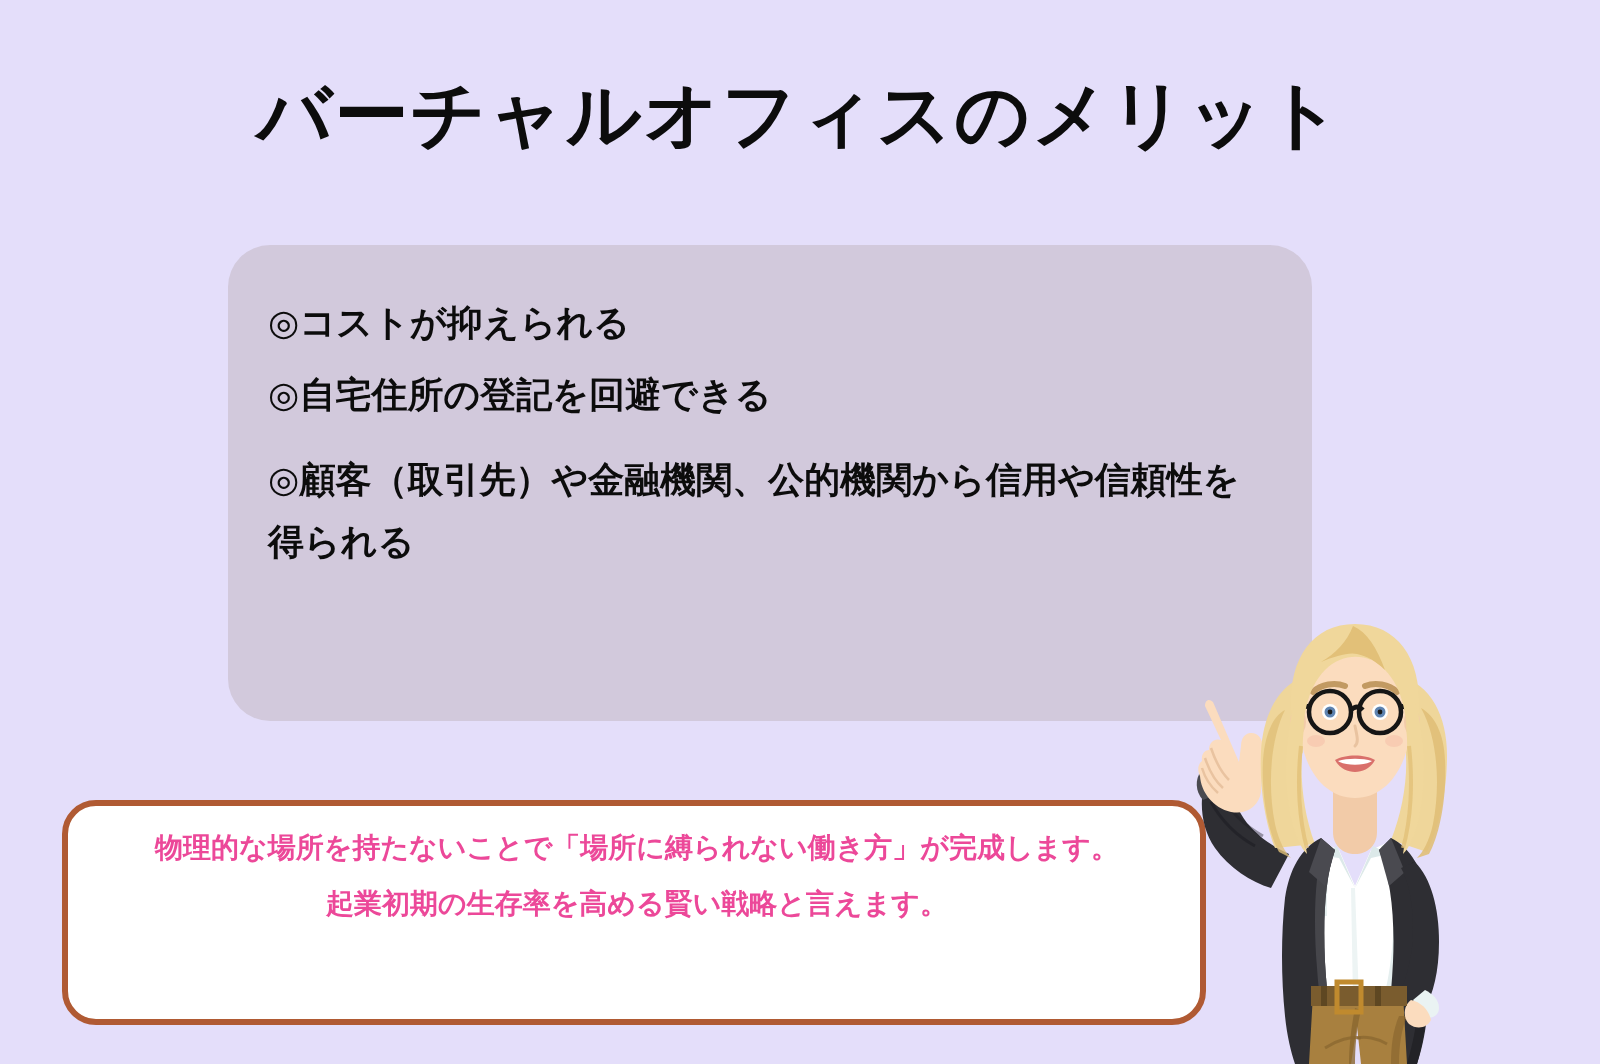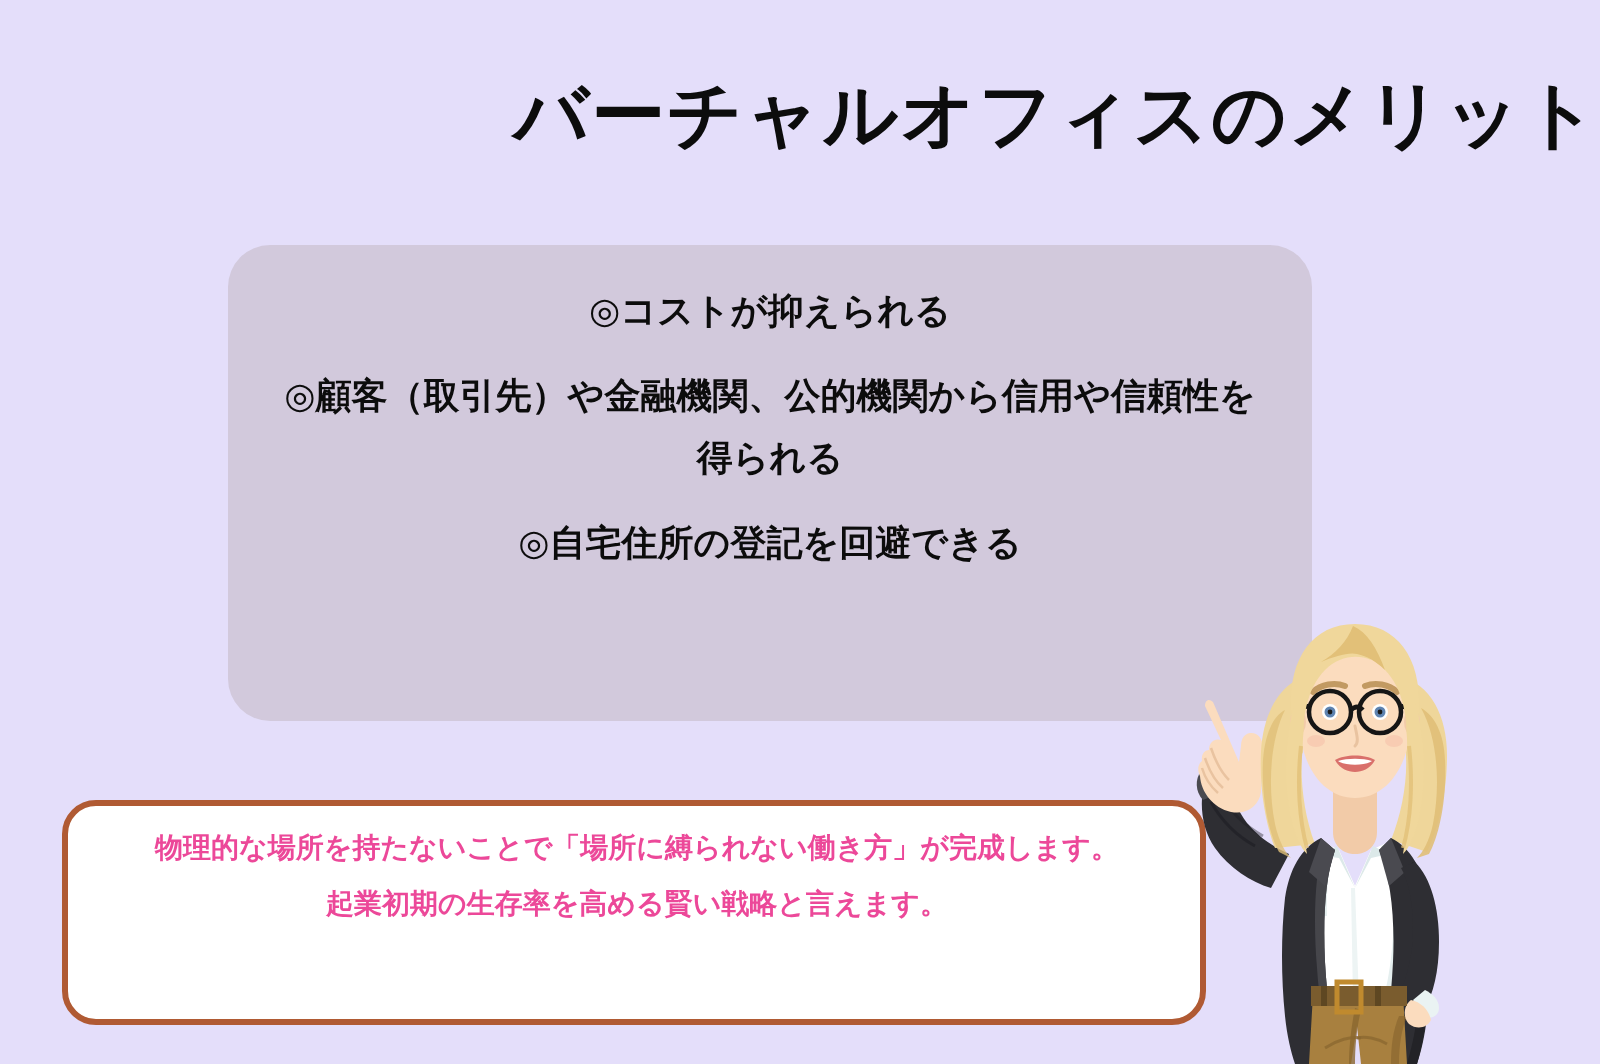--- a/index.html
+++ b/index.html
@@ -20,21 +20,21 @@
     background: #E4DEFA;
     overflow: hidden;
   }
 
   
   #page-title {
     position: absolute;
     left: 0;
     top: 74px;
     width: 1600px;
-    text-align: right;
+    text-align: center;
     font-size: 74px;
     font-weight: 700;
     letter-spacing: 2px;
     color: #0C0C0C;
     line-height: 1.1;
     white-space: nowrap;
   }
 
   
   #merits-card {
@@ -42,23 +42,22 @@
     left: 228px;
     top: 245px;
     width: 1084px;
     height: 476px;
     background: #D2C9DC;
     border-radius: 42px;
   }
   #merits-list {
     position: absolute;
     left: 40px;
-    top: 48px;
+    top: 60px;
     width: 1004px;
-    text-align: center;
   }
   .merit-line {
     font-size: 36px;
     font-weight: 700;
     color: #0C0C0C;
     line-height: 1.0;
     margin-bottom: 36px;
     white-space: nowrap;
   }
   .merit-line.wrapline {
@@ -109,22 +108,22 @@
 </head>
 <body>
 
 <div id="slide">
 
   <div id="page-title">バーチャルオフィスのメリット</div>
 
   <div id="merits-card">
     <div id="merits-list">
       <div class="merit-line">◎コストが抑えられる</div>
+      <div class="merit-line">◎自宅住所の登記を回避できる</div>
       <div class="merit-line wrapline">◎顧客（取引先）や金融機関、公的機関から信用や信頼性を得られる</div>
-      <div class="merit-line">◎自宅住所の登記を回避できる</div>
     </div>
   </div>
 
   <div id="callout-box">
     <div id="callout-text">
       <div class="callout-line">物理的な場所を持たないことで「場所に縛られない働き方」が完成します。</div>
       <div class="callout-line">起業初期の生存率を高める賢い戦略と言えます。</div>
     </div>
   </div>
 

